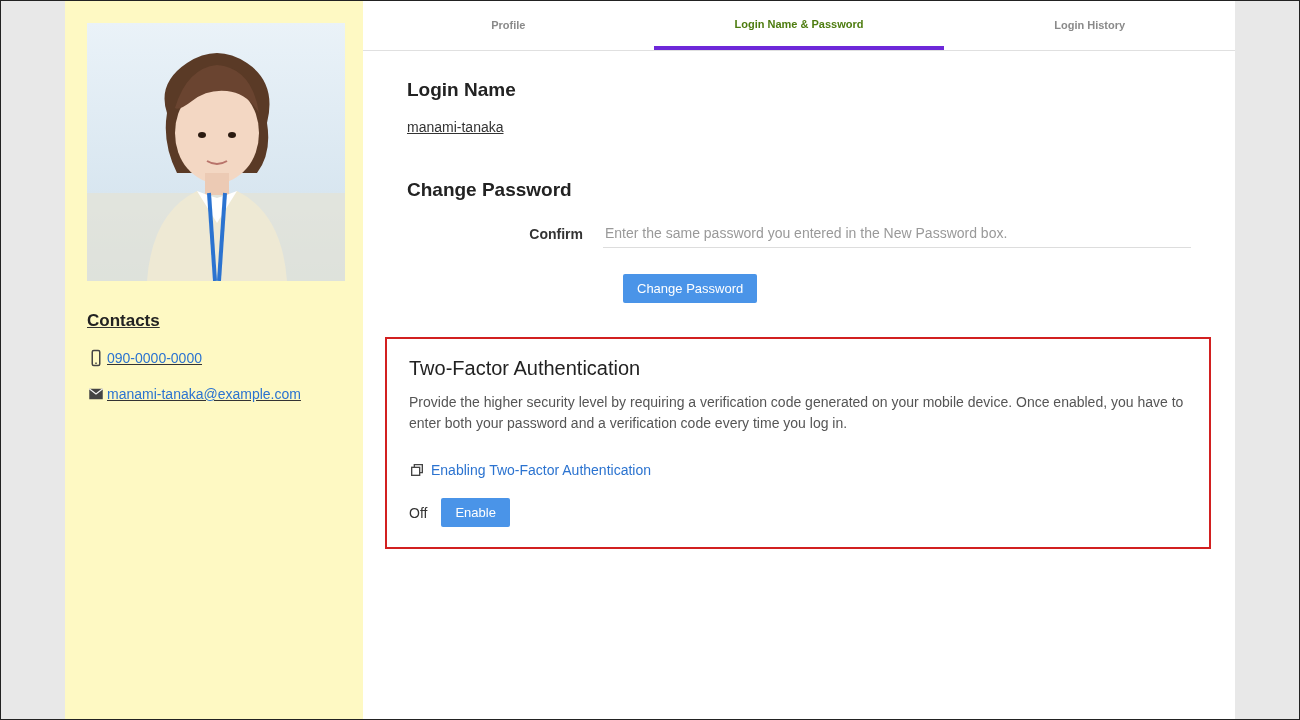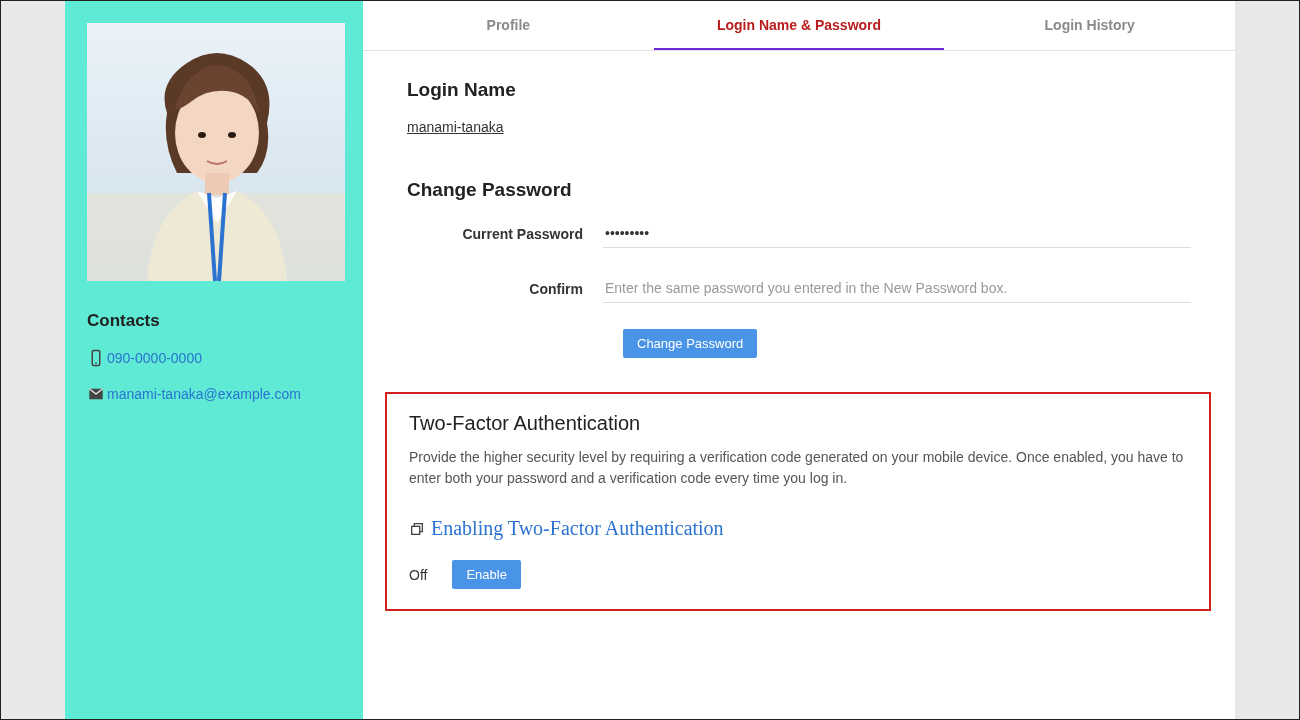--- a/index.html
+++ b/index.html
@@ -17,22 +17,23 @@
     display: flex;
     justify-content: center;
   }
   .inner {
     width: 1170px;
     height: 100%;
     display: flex;
   }
   .sidebar {
     width: 298px;
-    background: #5eead4;
+    background: #fef9c3;
     padding: 22px 22px;
+    text-decoration: underline;
   }
   .avatar {
     width: 258px;
     height: 258px;
     background: linear-gradient(180deg, #dfe9f0 0%, #c8dae6 40%, #e9e6d5 100%);
     position: relative;
     overflow: hidden;
   }
   .avatar svg { width: 100%; height: 100%; display: block; }
   .contacts-heading {
@@ -65,28 +66,28 @@
     display: flex;
     border-bottom: 1px solid #e0e0e0;
     height: 50px;
   }
   .tab {
     flex: 1;
     display: flex;
     align-items: center;
     justify-content: center;
     color: #8a8a8a;
-    font-size: 14px;
+    font-size: 11px;
     font-weight: 600;
     cursor: pointer;
     border-bottom: 2px solid transparent;
   }
   .tab.active {
-    color: #b91c1c;
-    border-bottom: 2px solid #6d28d9;
+    color: #4d7c0f;
+    border-bottom: 4px solid #6d28d9;
   }
   .content {
     padding: 28px 44px;
   }
   .section-title {
     font-size: 19px;
     font-weight: 700;
     color: #222;
     margin-bottom: 18px;
   }
@@ -156,27 +157,26 @@
   .twofa-link-row {
     display: flex;
     align-items: center;
     gap: 6px;
     margin-bottom: 20px;
   }
   .twofa-link-row .icon { width: 16px; height: 16px; color: #444; }
   .twofa-link-row a {
     color: #2b73d0;
     text-decoration: none;
-    font-size: 20px;
-    font-family: Liberation Serif, serif;
+    font-size: 14px;
   }
   .twofa-status-row {
     display: flex;
     align-items: center;
-    gap: 25px;
+    gap: 14px;
   }
   .twofa-status {
     font-size: 14px;
     color: #333;
   }
 </style>
 </head>
 <body>
 
 <div class="outer">
@@ -246,26 +246,20 @@
         <div class="tab">Login History</div>
       </nav>
 
       <div class="content">
 
         <h2 class="section-title">Login Name</h2>
         <div class="login-name-value">manami-tanaka</div>
 
         <h2 class="section-title">Change Password</h2>
 
-        <div class="form-row">
-          <label class="form-label">Current Password</label>
-          <div class="form-input-wrap">
-            <input type="text" class="form-input" value="•••••••••" style="">
-          </div>
-        </div>
 
 
         <div class="form-row">
           <label class="form-label">Confirm</label>
           <div class="form-input-wrap">
             <input type="password" class="form-input" placeholder="Enter the same password you entered in the New Password box." style="">
           </div>
         </div>
 
         <div class="btn-row">

